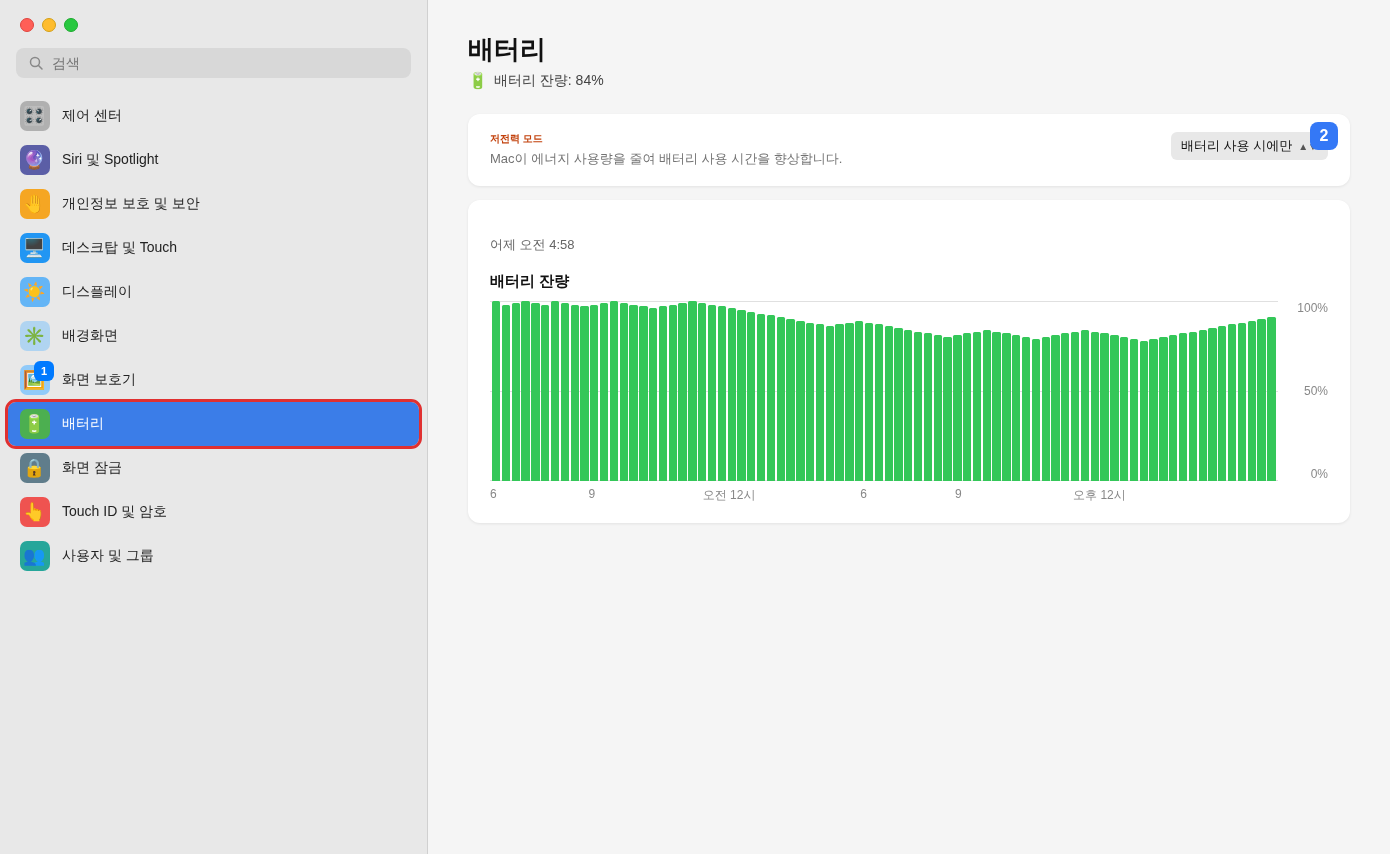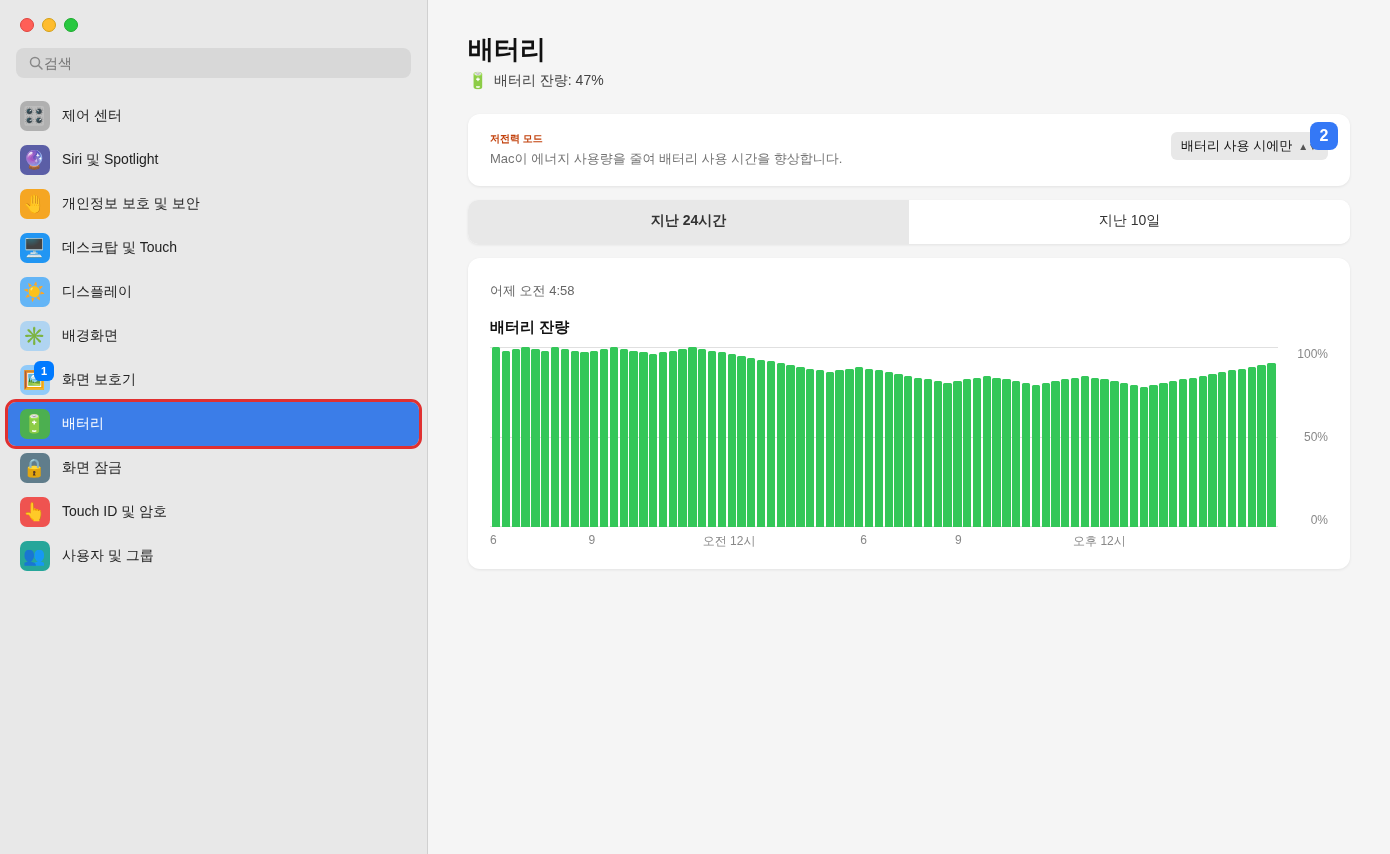--- a/index.html
+++ b/index.html
@@ -39,20 +39,21 @@
     .tl-yellow { background: #febc2e; border: 1px solid #d4a017; }
     .tl-green { background: #28c840; border: 1px solid #1dab2f; }
 
     .search-bar {
       margin: 0 16px 12px 16px;
       display: flex;
       align-items: flex-start;
       background: #d8d8d8;
       border-radius: 8px;
       padding: 7px 12px;
+      gap: 8px;
     }
 
     .search-icon-svg {
       width: 16px;
       height: 16px;
       color: #888;
       flex-shrink: 0;
     }
 
     .search-input {
@@ -301,21 +302,21 @@
 
     .last-charge-pct {
       font-size: 16px;
       font-weight: 700;
       color: #111;
     }
 
     .last-charge-time {
       font-size: 13px;
       color: #666;
-      margin-top: 2px;
+      margin-top: 14px;
     }
 
     .chart-title {
       font-size: 15px;
       font-weight: 700;
       color: #111;
       margin-bottom: 10px;
     }
 
     .chart-area {
@@ -515,21 +516,21 @@
       </div>
     </div>
 </div>
 
 <div class="main-content">
 
   <div class="page-title-section">
     <div class="page-title">배터리</div>
     <div class="battery-subtitle">
       <span class="battery-icon-inline">🔋</span>
-      <span>배터리 잔량: 47%</span>
+      <span>배터리 잔량: 84%</span>
     </div>
   </div>
 
   <div class="card">
     <div class="card-row">
       <div>
         <div class="card-label">저전력 모드</div>
         <div class="card-desc">Mac이 에너지 사용량을 줄여 배터리 사용 시간을 향상합니다.</div>
       </div>
       <div class="card-right">
@@ -538,25 +539,20 @@
             <span>배터리 사용 시에만</span>
             <span class="dropdown-chevron">▲▼</span>
           </button>
           <div class="step-badge">2</div>
         </div>
       </div>
     </div>
   </div>
 
 
-  <div class="tabs-container">
-
-  <button class="tab-btn active">지난 24시간</button>
-      <button class="tab-btn">지난 10일</button>
-    </div>
 
   <div class="chart-section">
     <div class="last-charge-info">
       <div class="last-charge-time">어제 오전 4:58</div>
     </div>
     <div class="chart-title">배터리 잔량</div>
     <div class="chart-area">
       <div class="chart-bars-wrapper">
         <div class="chart-grid-lines">
           <div class="grid-line"></div>

